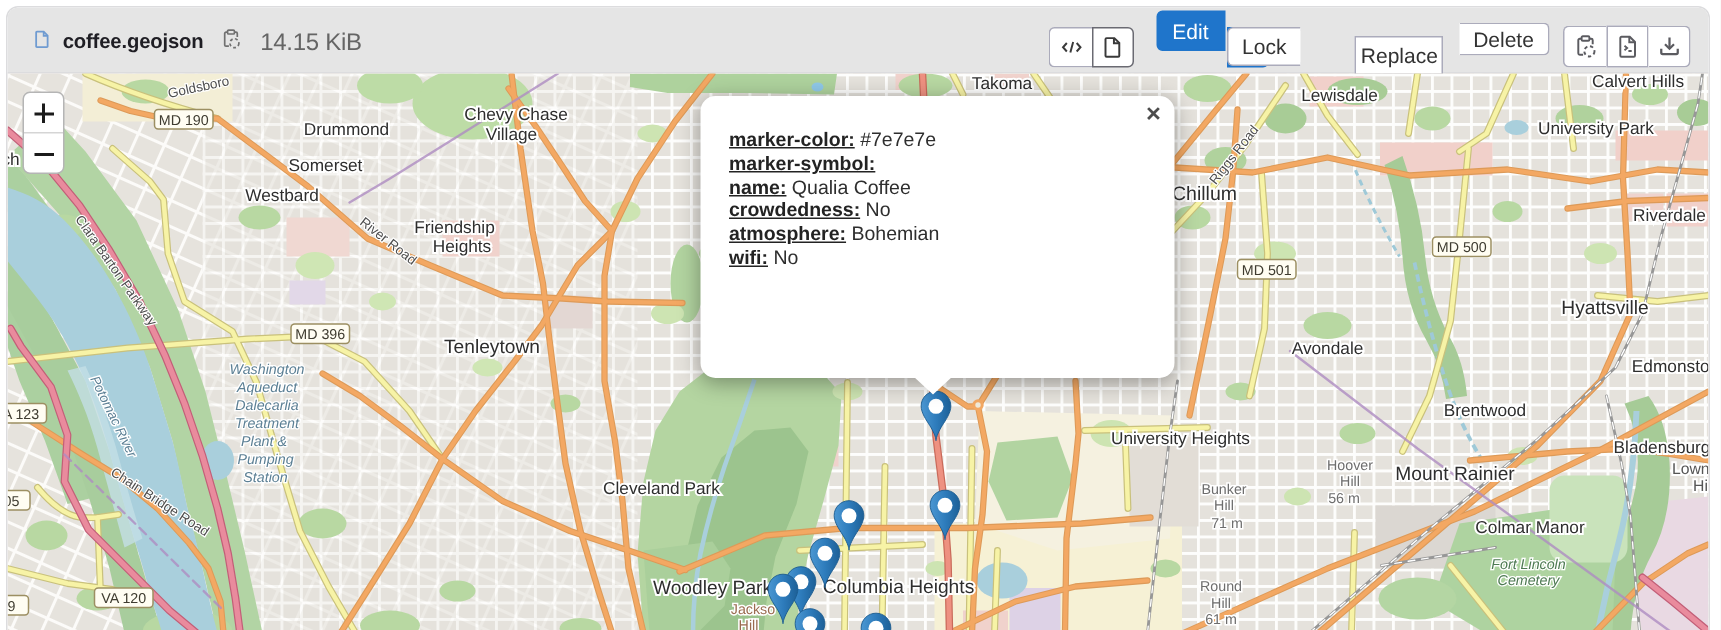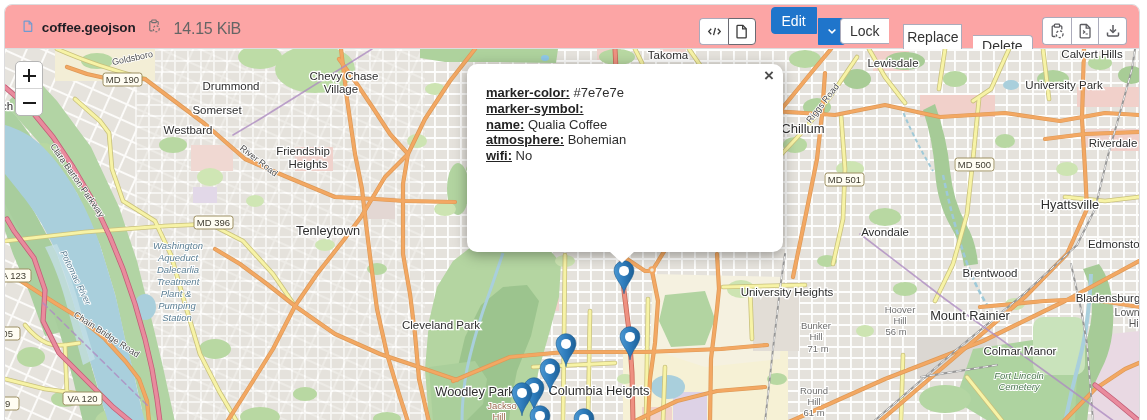--- a/index.html
+++ b/index.html
@@ -1,19 +1,19 @@
 <!DOCTYPE html>
 <html><head>
 <meta charset="utf-8">
 <style>
 html,body{margin:0;padding:0;width:1147px;height:420px;background:#fff;overflow:hidden;
   font-family:"Liberation Sans",sans-serif;-webkit-font-smoothing:antialiased;}
 .card{position:absolute;left:4px;top:4px;width:1136px;height:420px;
   border:1px solid #dcdcde;border-radius:8px 8px 0 0;overflow:hidden;background:#fff;box-sizing:border-box;}
-.hdr{position:relative;height:43px;background:#fca5a5;border-bottom:1px solid #dcdcde;}
+.hdr{position:relative;height:43px;background:#e5e5e5;border-bottom:1px solid #dcdcde;}
 .hdr .abs{position:absolute;}
 .title{font-weight:bold;font-size:13.5px;color:#1f1e24;letter-spacing:-.1px;}
 .fsize{font-size:16px;color:#656565;letter-spacing:-.2px;}
 .btn{position:absolute;box-sizing:border-box;background:#fff;border:1px solid #ababbb;border-radius:4px;
   font-size:14px;color:#333;display:flex;align-items:center;justify-content:center;}
 .map{position:relative;width:1134px;height:373px;overflow:hidden;background:#ebe8e2;}
 svg{display:block;}
 .popup{position:absolute;left:462px;top:15px;width:316px;height:188px;background:#fff;border-radius:10px;
   box-shadow:0 3px 14px rgba(0,0,0,.35);font-size:13px;color:#2e2e2e;box-sizing:border-box;
   padding:21px 19px 0 19px;line-height:15.8px;}
@@ -52,23 +52,23 @@
           <path d="M4 1.5h5.5L13 5v9a.8.8 0 0 1-.8.8H4a.8.8 0 0 1-.8-.8V2.3a.8.8 0 0 1 .8-.8z"></path>
           <path d="M9.2 1.5v3.7H13"></path>
         </svg>
     </div>
     <div class="btn" style="left:765.6px;top:2px;width:46px;height:27px;background:#1f75cb;border-color:#1f75cb;border-radius:4px 0 0 4px;color:#fff;">Edit</div>
     <div class="btn" style="left:812.6px;top:12.6px;width:28px;height:27px;background:#1f75cb;border-color:#1f75cb;border-radius:0 4px 4px 0;">
       <svg width="12" height="12" viewBox="0 0 16 16" fill="none" stroke="#fff" stroke-width="2.2">
           <path d="M3.5 6 8 10.5 12.5 6"></path>
         </svg>
     </div>
-    <div class="btn" style="left:813px;top:12.6px;width:48.7px;height:26px;border-radius:4px 0 0 4px;border-right:none;margin-left:22px;">Lock</div>
+    <div class="btn" style="left:813px;top:12.6px;width:48.7px;height:26px;border-radius:4px 0 0 4px;border-right:none;">Lock</div>
     <div class="btn" style="left:898.4px;top:19px;width:59px;height:26px;border-radius:0;">Replace</div>
-    <div class="btn" style="left:968px;top:30px;width:59.7px;height:22px;border-radius:0 4px 4px 0;border-left:none;">Delete</div>
+    <div class="btn" style="left:968px;top:10px;width:59.7px;height:22px;border-radius:0 4px 4px 0;border-left:none;">Delete</div>
     <div class="btn" style="left:1037.3px;top:12.1px;width:28.4px;height:28px;border-radius:4px 0 0 4px;border-right:none;">
       <svg width="16" height="16" viewBox="0 0 16 16" fill="none" stroke="#5b5b60" stroke-width="1.3">
         <path d="M5.2 2.8H4.2a1 1 0 0 0-1 1v8.7a1 1 0 0 0 1 1h2.2"></path>
         <path d="M10.8 2.8h1a1 1 0 0 1 1 1v2.7"></path>
         <rect x="5.4" y="1.2" width="5.2" height="3" rx=".8"></rect>
         <circle cx="10.6" cy="11.2" r="3.4" stroke-dasharray="2.2 1.8"></circle>
       </svg>
     </div>
     <div class="btn" style="left:1065.7px;top:12.1px;width:28.4px;height:28px;border-radius:0;">
       <svg width="16" height="16" viewBox="0 0 16 16" fill="none" stroke="#5b5b60" stroke-width="1.3">
@@ -448,20 +448,21 @@
         <use href="#pin" x="518.5" y="328"></use>
         <use href="#pin" x="506.5" y="333"></use>
         <use href="#pin" x="524.5" y="356"></use>
         <use href="#pin" x="568.5" y="359"></use>
       </g>
     </svg>
     <div class="popup">
       <div><b>marker-color:</b> #7e7e7e</div>
       <div><b>marker-symbol:</b></div>
       <div><b>name:</b> Qualia Coffee</div>
+      <div><b>crowdedness:</b> No</div>
       <div><b>atmosphere:</b> Bohemian</div>
       <div><b>wifi:</b> No</div>
       <div class="pclose">×</div>
     </div>
     <div class="ptail"></div>
     <div class="zoomctl">
       <div class="zbar" style="left:6.5px;top:12.5px;width:13px;height:2.4px;"></div>
       <div class="zbar" style="left:11.8px;top:7.2px;width:2.4px;height:13px;"></div>
       <div class="zdiv"></div>
       <div class="zbar" style="left:6.5px;top:40px;width:13px;height:2.4px;"></div>

